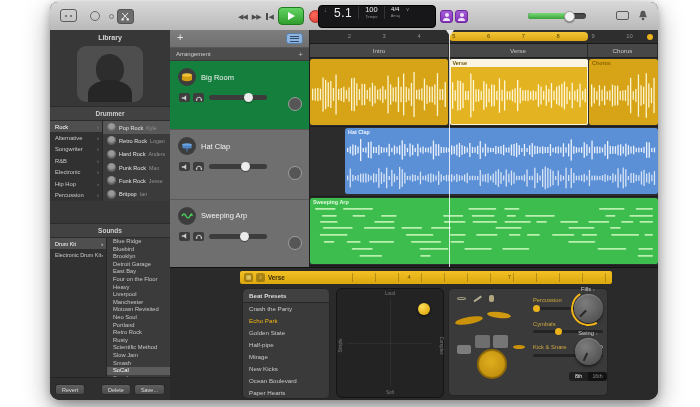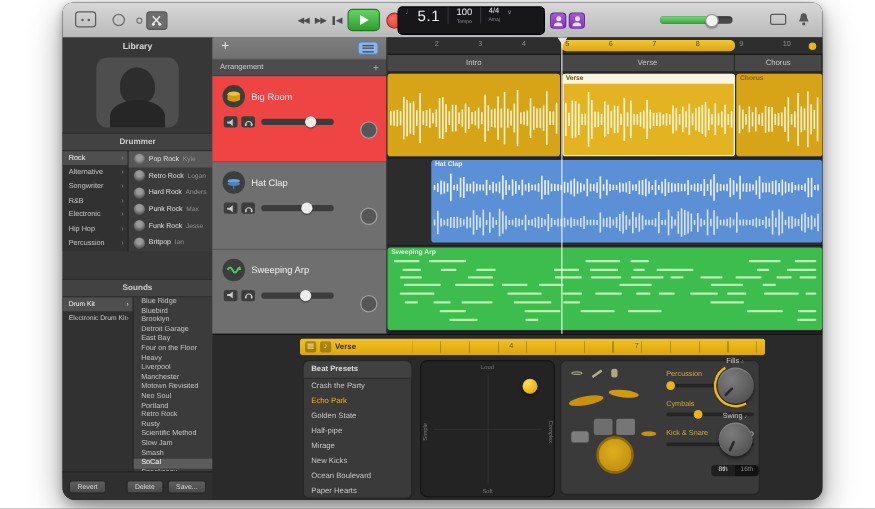--- a/index.html
+++ b/index.html
@@ -71,21 +71,21 @@
 
   
   .theaders{position:absolute;left:120px;top:28px;width:140px;height:237px;background:#6e6e6e;border-right:1px solid #1e1e1e;box-sizing:border-box}
   .th-bar{height:17px;background:linear-gradient(#7e7e7e,#707070);border-bottom:1px solid #565656;position:relative}
   .th-plus{position:absolute;left:7px;top:1px;font-size:11px;color:#e8e8e8}
   .th-mix{position:absolute;right:6px;top:3px;width:17px;height:11px;border-radius:3px;background:#8fb4e0;border:1px solid #5580ad;display:flex;flex-direction:column;justify-content:center;gap:1.5px;padding:0 3px;box-sizing:border-box}
   .th-mix i{height:1px;background:#2e4b6b}
   .arr-row{height:12px;background:#4c4c4c;border-bottom:1px solid #3a3a3a;display:flex;align-items:center;justify-content:space-between;padding:0 6px;font-size:6px;color:#cfcfcf}
   .arr-plus{font-size:8px;color:#bbb}
   .track{height:69.3px;border-bottom:1px solid #5a5a5a;box-sizing:border-box;padding:7px 6px 0 8px;position:relative;background:#6f6f6f}
-  .track.sel{background:#ef4444}
+  .track.sel{background:#15803d}
   .t-top{display:flex;align-items:center;gap:5px}
   .t-ic{width:18px;height:18px;border-radius:50%;background:#3d3d3d;display:flex;align-items:center;justify-content:center;flex:none}
   .t-name{font-size:7.5px;color:#f2f2f2}
   .t-ctl{display:flex;align-items:center;gap:3px;margin-top:7px;margin-left:1px}
   .msbtn{width:11px;height:9px;border-radius:2px;background:#3d3d3d;display:flex;align-items:center;justify-content:center}
   .vslider{width:58px;height:5px;background:#3c3c3c;border-radius:3px;position:relative;margin-left:2px}
   .vfill{height:100%;border-radius:3px;background:linear-gradient(#74d874,#3da53d)}
   .vthumb{position:absolute;top:-2px;width:9px;height:9px;border-radius:50%;background:#ececec;box-shadow:0 1px 1px rgba(0,0,0,.4)}
   .meter{position:absolute;right:7px;top:36px;width:14px;height:14px;border-radius:50%;background:#565656;border:1.5px solid #9e9e9e;box-sizing:border-box}
 

